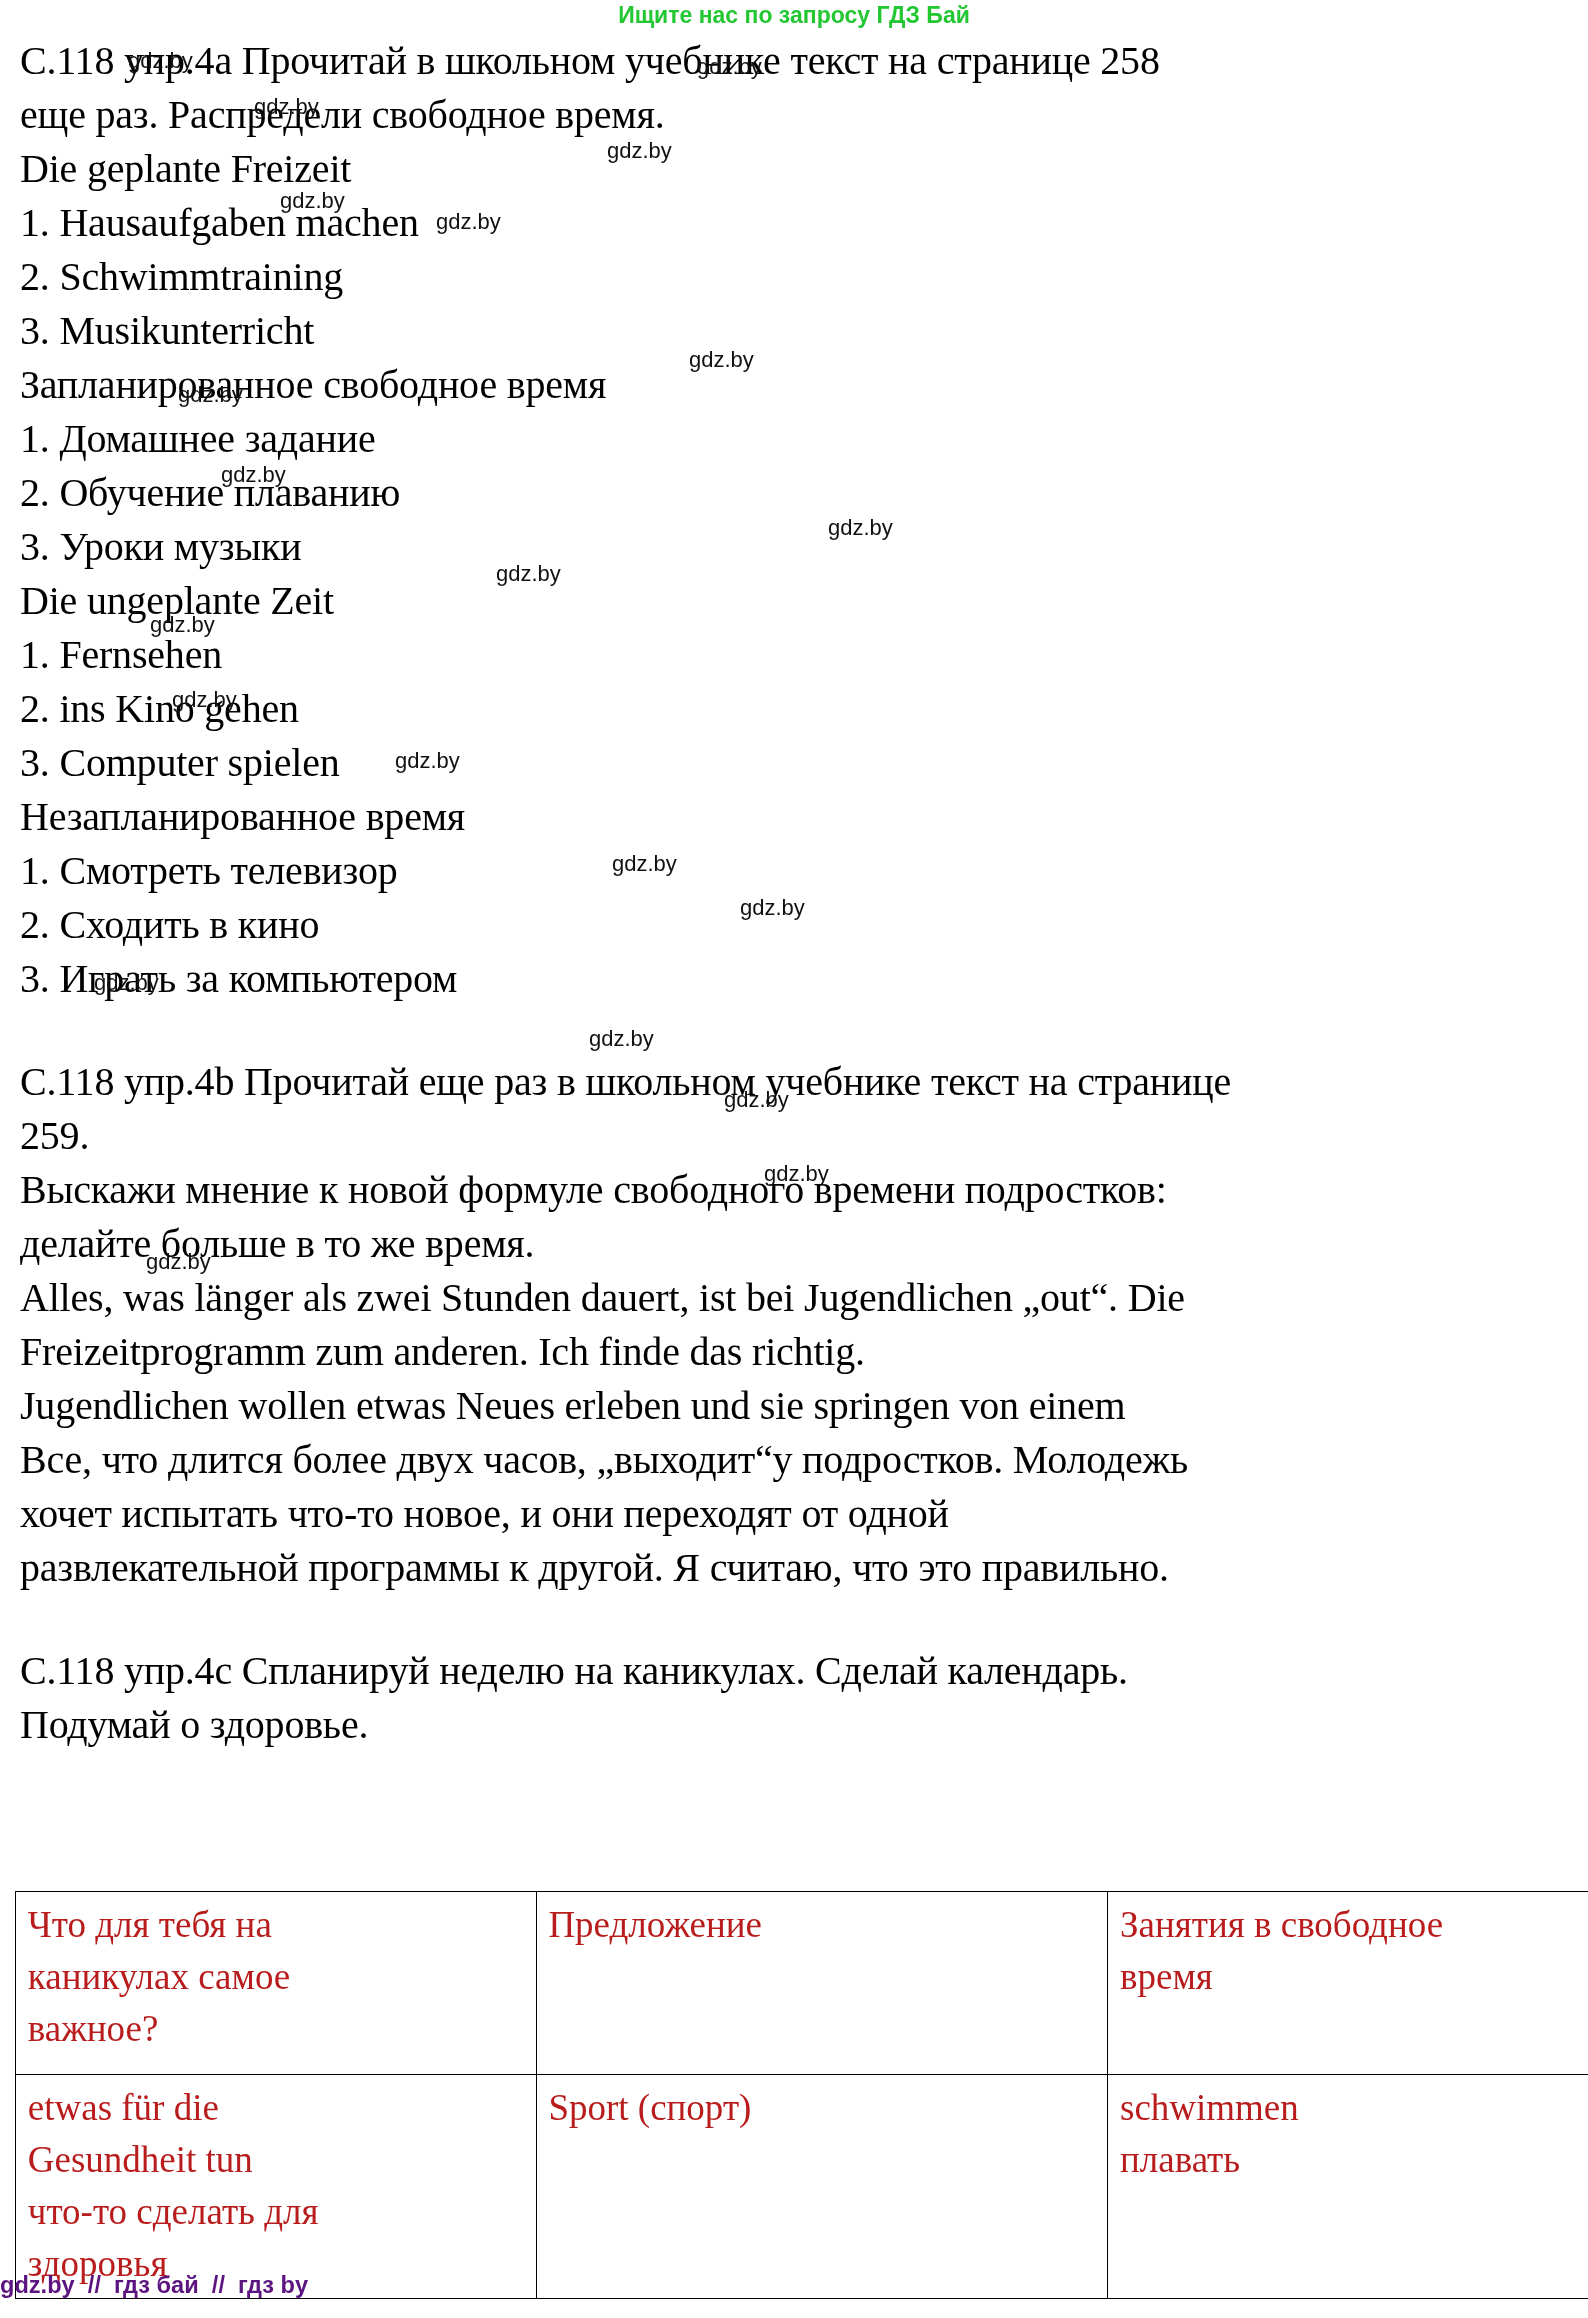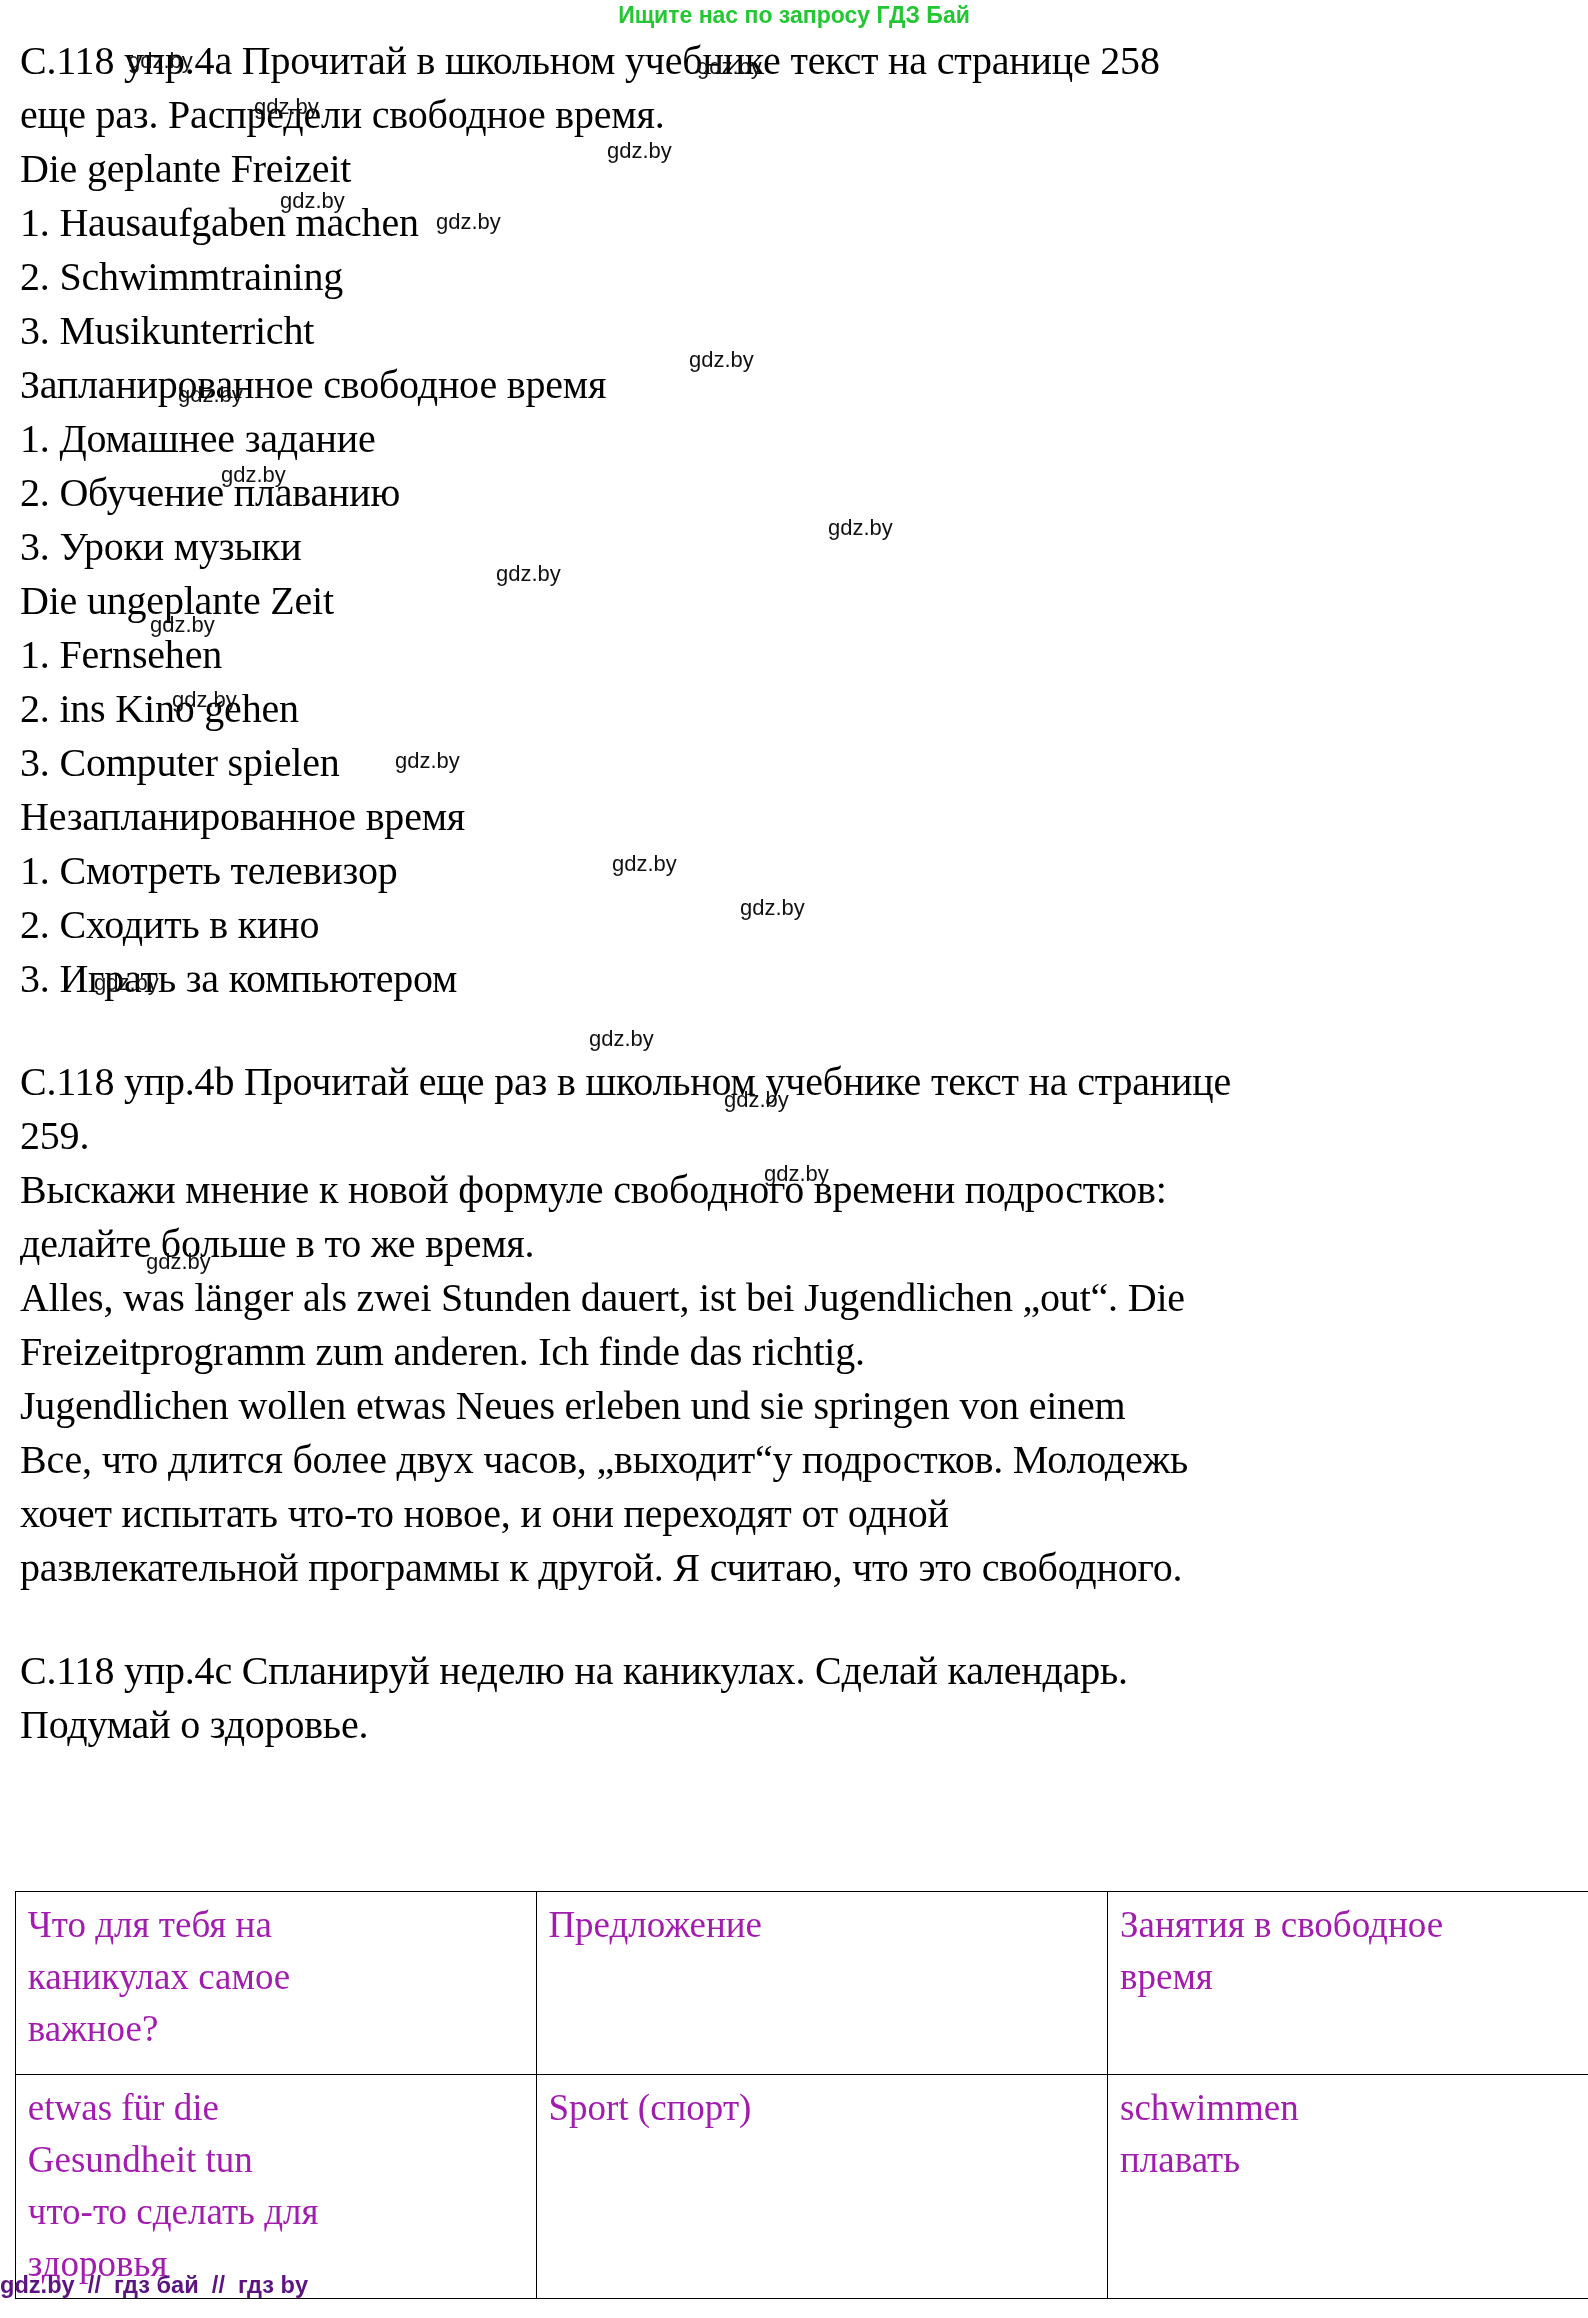--- a/index.html
+++ b/index.html
@@ -77,21 +77,21 @@
     border-collapse: collapse;
     table-layout: fixed;
   }
   .plan-table td {
     border: 1.7px solid #000000;
     vertical-align: top;
     padding: 6.7px 11.8px 8.4px 11.8px;
     font-family: "Liberation Serif", serif;
     font-size: 37px;
     line-height: 52px;
-    color: #a21caf;
+    color: #b91c1c;
   }
   .plan-table td.c1 { width: 496px; }
   .plan-table td.c2 { width: 547px; }
   .plan-table td.c3 { width: 502px; }
   .row-head td { height: 167px; }
   .row-body td { height: 207px; }
   .cell-line { display: block; }
 
   
   .footer {
@@ -147,21 +147,21 @@
 
       <div class="line">Выскажи мнение к новой формуле свободного времени подростков:</div>
       <div class="line">делайте больше в то же время.</div>
 
       <div class="line">Alles, was länger als zwei Stunden dauert, ist bei Jugendlichen „out“. Die</div>
       <div class="line">Freizeitprogramm zum anderen. Ich finde das richtig.</div>
       <div class="line">Jugendlichen wollen etwas Neues erleben und sie springen von einem</div>
 
       <div class="line">Все, что длится более двух часов, „выходит“у подростков. Молодежь</div>
       <div class="line">хочет испытать что-то новое, и они переходят от одной</div>
-      <div class="line">развлекательной программы к другой. Я считаю, что это свободного.</div>
+      <div class="line">развлекательной программы к другой. Я считаю, что это правильно.</div>
     </div>
 
     <div class="block-gap-lg"></div>
 
     <div>
       <div class="line">С.118 упр.4c Спланируй неделю на каникулах. Сделай календарь.</div>
       <div class="line">Подумай о здоровье.</div>
     </div>
 
   </div>

